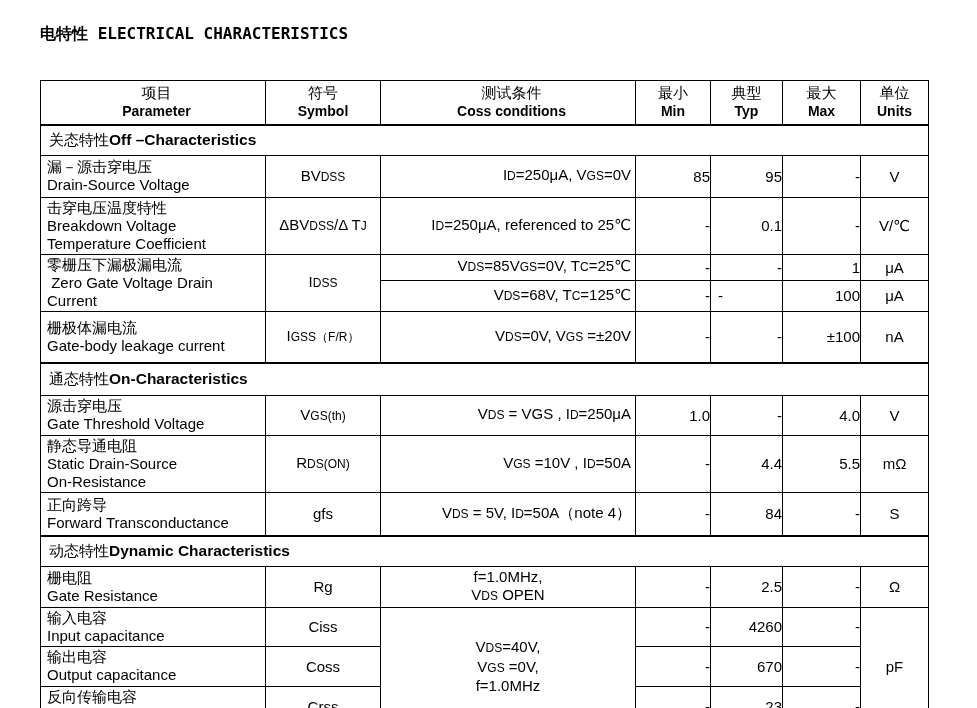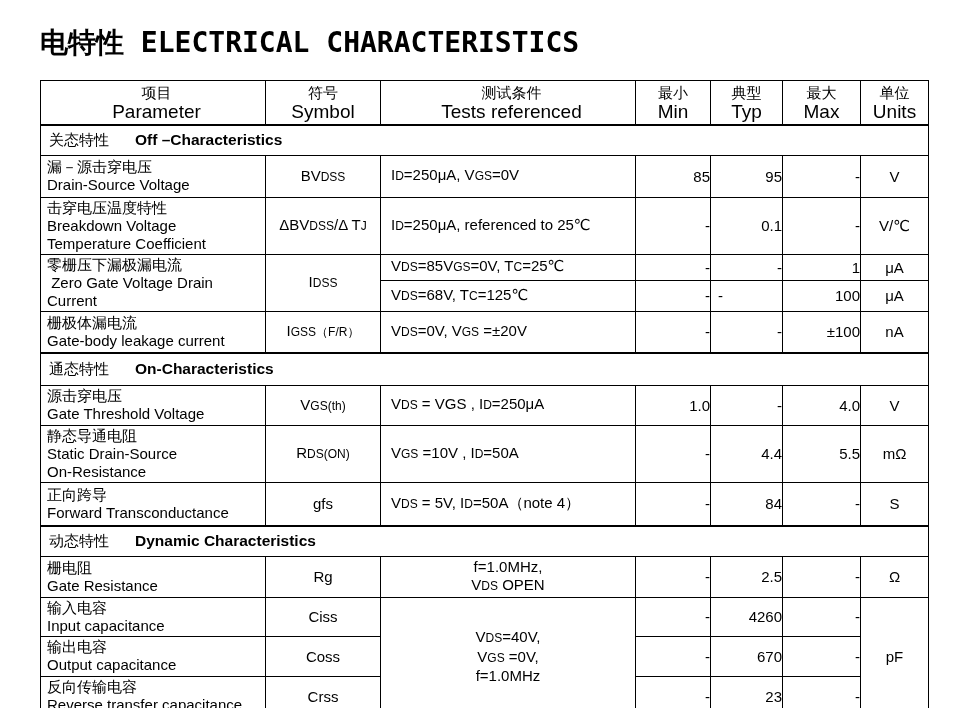--- a/index.html
+++ b/index.html
@@ -1,38 +1,38 @@
 <!DOCTYPE html>
 <html><head>
 <meta charset="utf-8">
 <style>
   html,body{margin:0;padding:0;background:#ffffff;}
   body{position:relative;width:977px;height:708px;overflow:hidden;
        font-family:"Liberation Sans","DejaVu Sans",sans-serif;color:#000;}
   .title{position:absolute;left:40px;top:24px;
          font-family:"DejaVu Sans Mono","Liberation Mono",monospace;
-         font-weight:bold;font-size:28px;letter-spacing:0;white-space:nowrap;}
+         font-weight:bold;font-size:16px;letter-spacing:0;white-space:nowrap;}
   table.chars{position:absolute;left:40px;top:80px;width:888px;
               border-collapse:collapse;table-layout:fixed;}
   td{border:1px solid #000;font-size:15px;padding:0;vertical-align:middle;
      overflow:hidden;}
   
   tr.head td{border-bottom:2px solid #000;padding:2px 0 3px 0;text-align:center;}
   .hl{text-align:left;padding-left:7px !important;}
   .hzh{font-size:15px;font-weight:400;line-height:19px;}
-  .hen{font-size:19px;font-weight:normal;line-height:19px;}
+  .hen{font-size:14px;font-weight:bold;line-height:19px;}
   
   tr.sec td{border-top:2px solid #000;text-align:left;padding:2px 0 2px 8px;}
   .szh{font-size:15px;}
-  .sen{font-size:15.5px;font-weight:bold;margin-left:26px;}
+  .sen{font-size:15.5px;font-weight:bold;margin-left:0;}
   
   .param{text-align:left;padding:1px 4px 1px 6px;line-height:18px;}
   .param div{white-space:nowrap;}
   .sym{text-align:center;line-height:17px;}
-  .cond{text-align:left;padding:1px 4px 1px 10px;line-height:17.5px;}
+  .cond{text-align:right;padding:1px 4px 1px 10px;line-height:17.5px;}
   .cond.center{text-align:center;padding:1px 2px;}
   .val{text-align:right;}
   .val.alval{text-align:left;padding-left:7px;}
   .units{text-align:center;}
   .sm{font-size:12px;}
 </style>
 </head>
 <body>
 
 <div class="title">电特性 ELECTRICAL CHARACTERISTICS</div>
@@ -53,21 +53,21 @@
     <td class="hl">
       <div class="hzh">项目</div>
       <div class="hen">Parameter</div>
     </td>
     <td>
       <div class="hzh">符号</div>
       <div class="hen">Symbol</div>
     </td>
     <td class="hl">
       <div class="hzh">测试条件</div>
-      <div class="hen">Tests referenced</div>
+      <div class="hen">Coss conditions</div>
     </td>
     <td>
       <div class="hzh">最小</div>
       <div class="hen">Min</div>
     </td>
     <td>
       <div class="hzh">典型</div>
       <div class="hen">Typ</div>
     </td>
     <td>
@@ -127,21 +127,21 @@
     <td class="units">μA</td>
   </tr>
   <tr style="height:30px">
     <td class="cond"><span>V</span><span class="sm">DS</span><span>=68V, T</span><span class="sm">C</span><span>=125℃</span></td>
     <td class="val">-</td>
     <td class="val alval">-</td>
     <td class="val">100</td>
     <td class="units">μA</td>
   </tr>
 
-  <tr style="height:42px">
+  <tr style="height:52px">
     <td class="param">
           <div>栅极体漏电流</div>
           <div>Gate-body leakage current</div>
         </td>
     <td class="sym"><span>I</span><span class="sm">GSS</span><span class="sm">（F/R）</span></td>
     <td class="cond"><span>V</span><span class="sm">DS</span><span>=0V, V</span><span class="sm">GS</span><span> =±20V</span></td>
     <td class="val">-</td>
     <td class="val">-</td>
     <td class="val">±100</td>
     <td class="units">nA</td>

